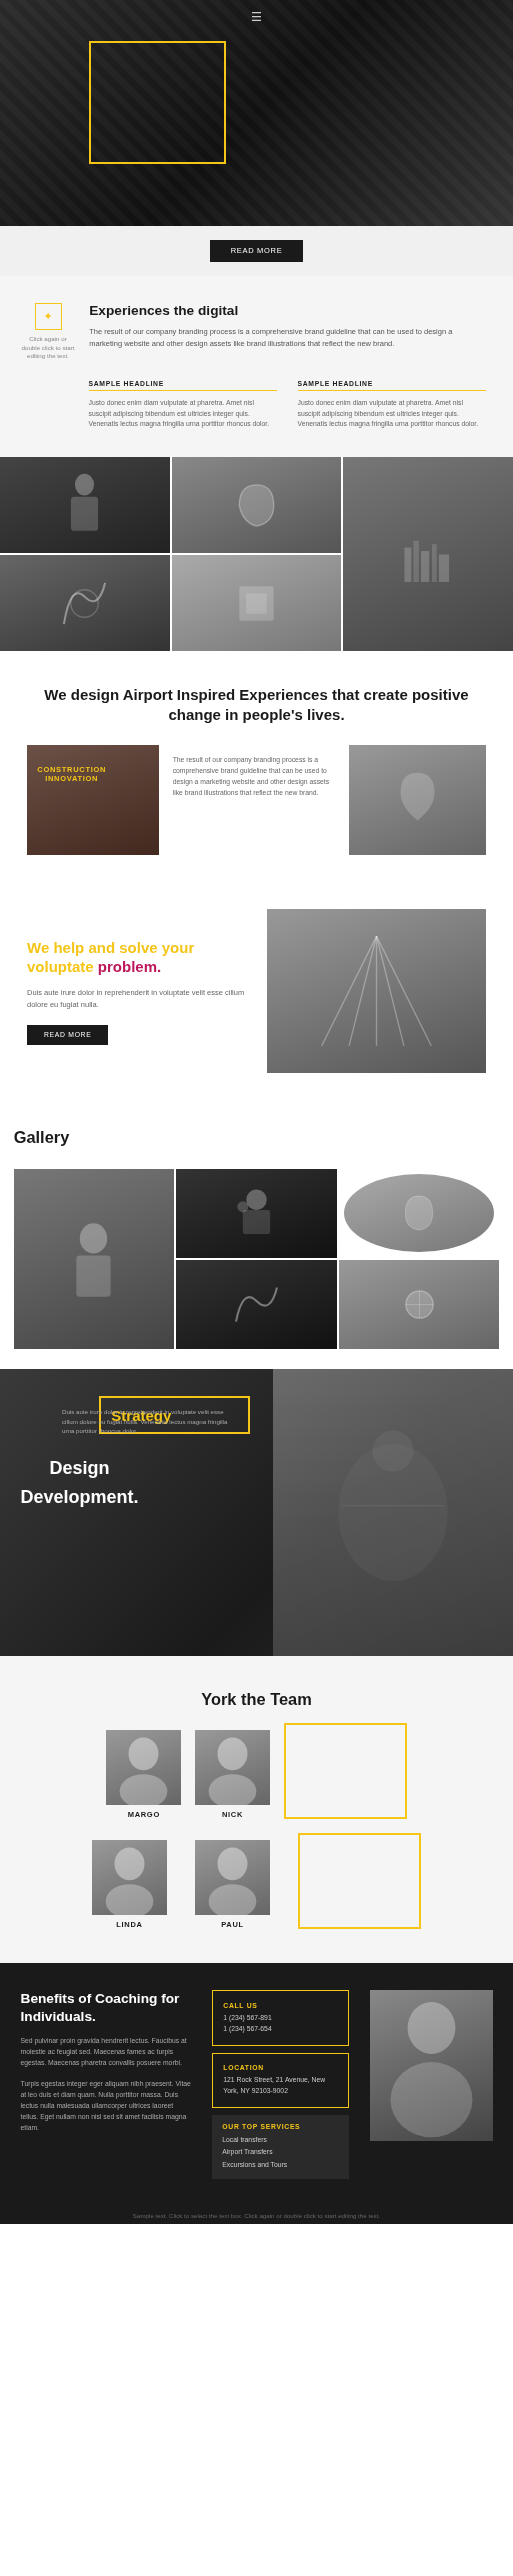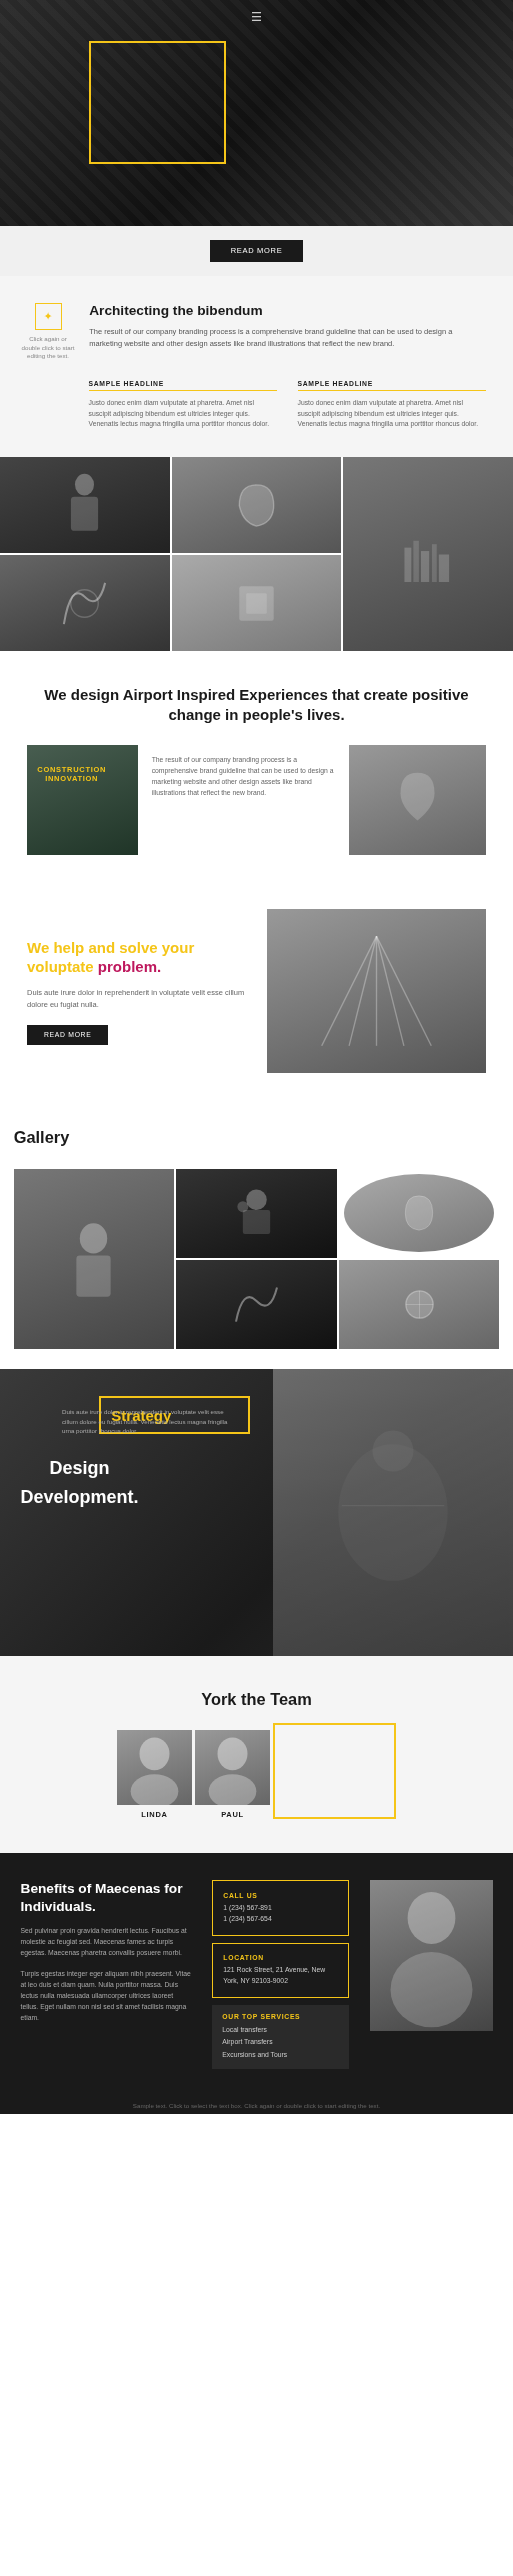--- a/index.html
+++ b/index.html
@@ -175,23 +175,23 @@
       font-weight: 700;
       line-height: 1.3;
       margin-bottom: 20.5px;
       color: #1a1a1a;
     }
     .inspired-cols {
       display: flex;
       gap: 0;
     }
     .inspired-col-left {
-      width: 111px;
+      width: 132px;
       flex-shrink: 0;
-      background: #15803d;
+      background: #c2410c;
       overflow: hidden;
       position: relative;
       height: 110px;
       text-decoration: underline;
     }
     .inspired-col-middle {
       flex: 1;
       padding: 10.3px 13.7px;
       text-align: left;
       background: #fff;
@@ -469,21 +469,21 @@
   <button class="btn-read-more">READ MORE</button>
 </div>
 
 <section class="about-section">
   <div class="about-top">
     <div class="about-left">
       <div class="edit-icon">✦</div>
       <span class="edit-hint">Click again or double click to start editing the text.</span>
     </div>
     <div class="about-right">
-      <h2 class="about-title">Architecting the bibendum</h2>
+      <h2 class="about-title">Experiences the digital</h2>
       <p class="about-desc">The result of our company branding process is a comprehensive brand guideline that can be used to design a marketing website and other design assets like brand illustrations that reflect the new brand.</p>
     </div>
   </div>
   <div class="about-cols">
     <div class="about-col">
       <div class="col-headline">SAMPLE HEADLINE</div>
       <p class="col-text">Justo donec enim diam vulputate at pharetra. Amet nisl suscipit adipiscing bibendum est ultricies integer quis. Venenatis lectus magna fringilla urna porttitor rhoncus dolor.</p>
     </div>
     <div class="about-col">
       <div class="col-headline">SAMPLE HEADLINE</div>
@@ -652,46 +652,67 @@
   </div>
   <p class="strategy-desc">Duis aute irure dolor in reprehenderit in voluptate velit esse cillum dolore eu fugiat nulla. Venenatis lectus magna fringilla urna porttitor rhoncus dolor.</p>
   <div class="strategy-items">
     <div class="strategy-item">Design</div>
     <div class="strategy-item">Development.</div>
   </div>
 </section>
 
 <section class="team-section">
   <h2 class="team-title">York the Team</h2>
-  <div style="display:flex;justify-content:center;align-items:flex-start;gap:3px;">
+  <div style="display:flex;justify-content:center;align-items:flex-start;gap:13.7px;margin-bottom:20.5px;">
     <div style="display:flex;flex-direction:column;align-items:center;">
       <div class="team-photo">
         <svg width="75" height="75" viewBox="0 0 110 110">
           <ellipse cx="55" cy="35" rx="22" ry="24" fill="rgba(255,255,255,0.4)"></ellipse>
           <ellipse cx="55" cy="90" rx="35" ry="25" fill="rgba(255,255,255,0.3)"></ellipse>
         </svg>
       </div>
+      <span class="team-name">MARGO</span>
+    </div>
+    <div style="display:flex;flex-direction:column;align-items:center;">
+      <div class="team-photo">
+        <svg width="75" height="75" viewBox="0 0 110 110">
+          <ellipse cx="55" cy="35" rx="22" ry="24" fill="rgba(255,255,255,0.4)"></ellipse>
+          <ellipse cx="55" cy="90" rx="35" ry="25" fill="rgba(255,255,255,0.3)"></ellipse>
+        </svg>
+      </div>
+      <span class="team-name">NICK</span>
+    </div>
+    <div style="border:2.1px solid #f5c518;width:123px;height:96px;flex-shrink:0;margin-top:-6.8px;"></div>
+  </div>
+  <div style="display:flex;justify-content:center;align-items:flex-start;gap:28px;">
+    <div style="display:flex;flex-direction:column;align-items:center;">
+      <div class="team-photo">
+        <svg width="75" height="75" viewBox="0 0 110 110">
+          <ellipse cx="55" cy="35" rx="22" ry="24" fill="rgba(255,255,255,0.4)"></ellipse>
+          <ellipse cx="55" cy="90" rx="35" ry="25" fill="rgba(255,255,255,0.3)"></ellipse>
+        </svg>
+      </div>
       <span class="team-name">LINDA</span>
     </div>
     <div style="display:flex;flex-direction:column;align-items:center;text-align:right;">
       <div class="team-photo">
         <svg width="75" height="75" viewBox="0 0 110 110">
           <ellipse cx="55" cy="35" rx="22" ry="24" fill="rgba(255,255,255,0.4)"></ellipse>
           <ellipse cx="55" cy="90" rx="35" ry="25" fill="rgba(255,255,255,0.3)"></ellipse>
         </svg>
       </div>
       <span class="team-name">PAUL</span>
     </div>
     <div style="border:2.1px solid #f5c518;width:123px;height:96px;flex-shrink:0;margin-top:-6.8px;"></div>
   </div>
 </section>
 
 <section class="benefits-section">
   <div class="benefits-left">
-    <h2 class="benefits-title">Benefits of Maecenas for Individuals.</h2>
+    <h2 class="benefits-title">Benefits of Coaching for Individuals.</h2>
     <p class="benefits-desc">Sed pulvinar proin gravida hendrerit lectus. Faucibus at molestie ac feugiat sed. Maecenas fames ac turpis egestas. Maecenas pharetra convallis posuere morbi.</p>
     <p class="benefits-desc">Turpis egestas integer eger aliquam nibh praesent. Vitae at leo duis et diam quam. Nulla porttitor massa. Duis lectus nulla malesuada ullamcorper ultrices laoreet tellus. Eget nullam non nisl sed sit amet facilisis magna etiam.</p>
   </div>
   <div class="benefits-middle">
     <div class="contact-box">
       <div class="contact-label">CALL US</div>
       <div class="contact-value">1 (234) 567-891</div>
       <div class="contact-value">1 (234) 567-654</div>
     </div>
     <div class="contact-box">

